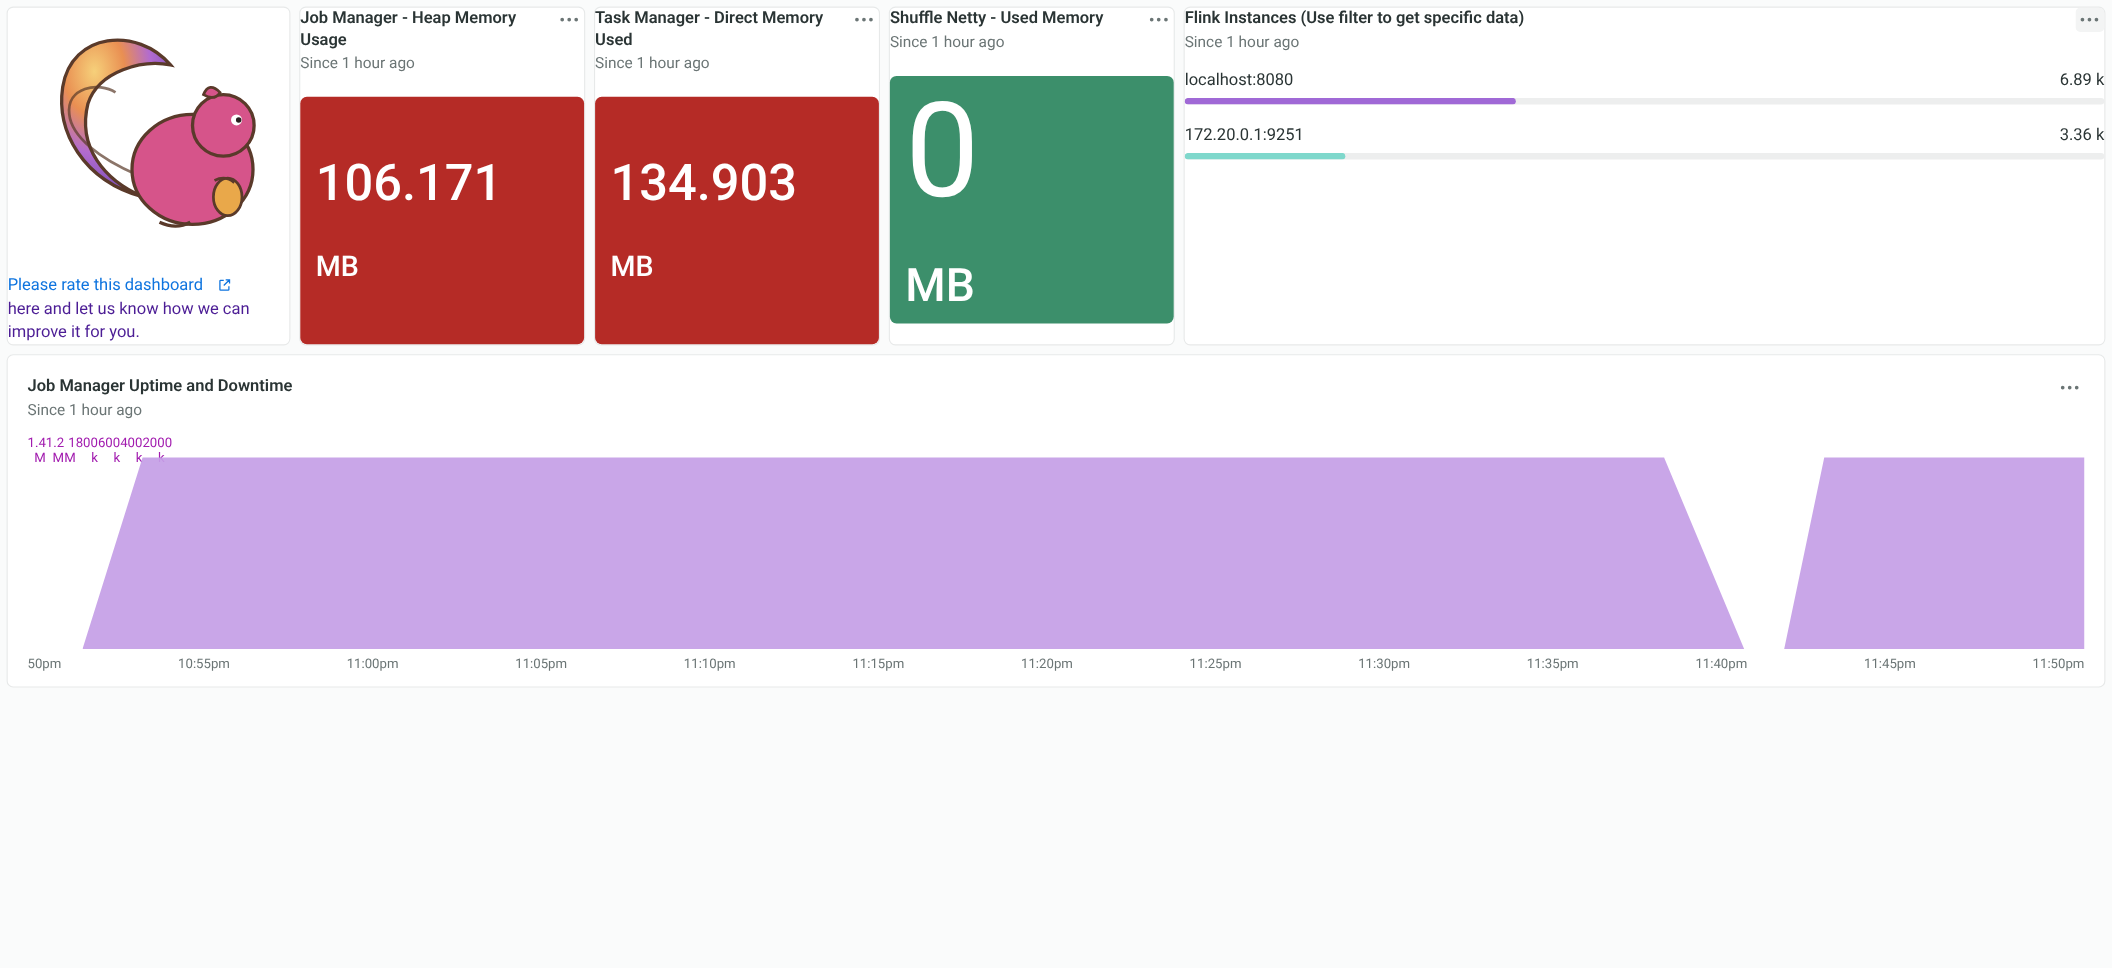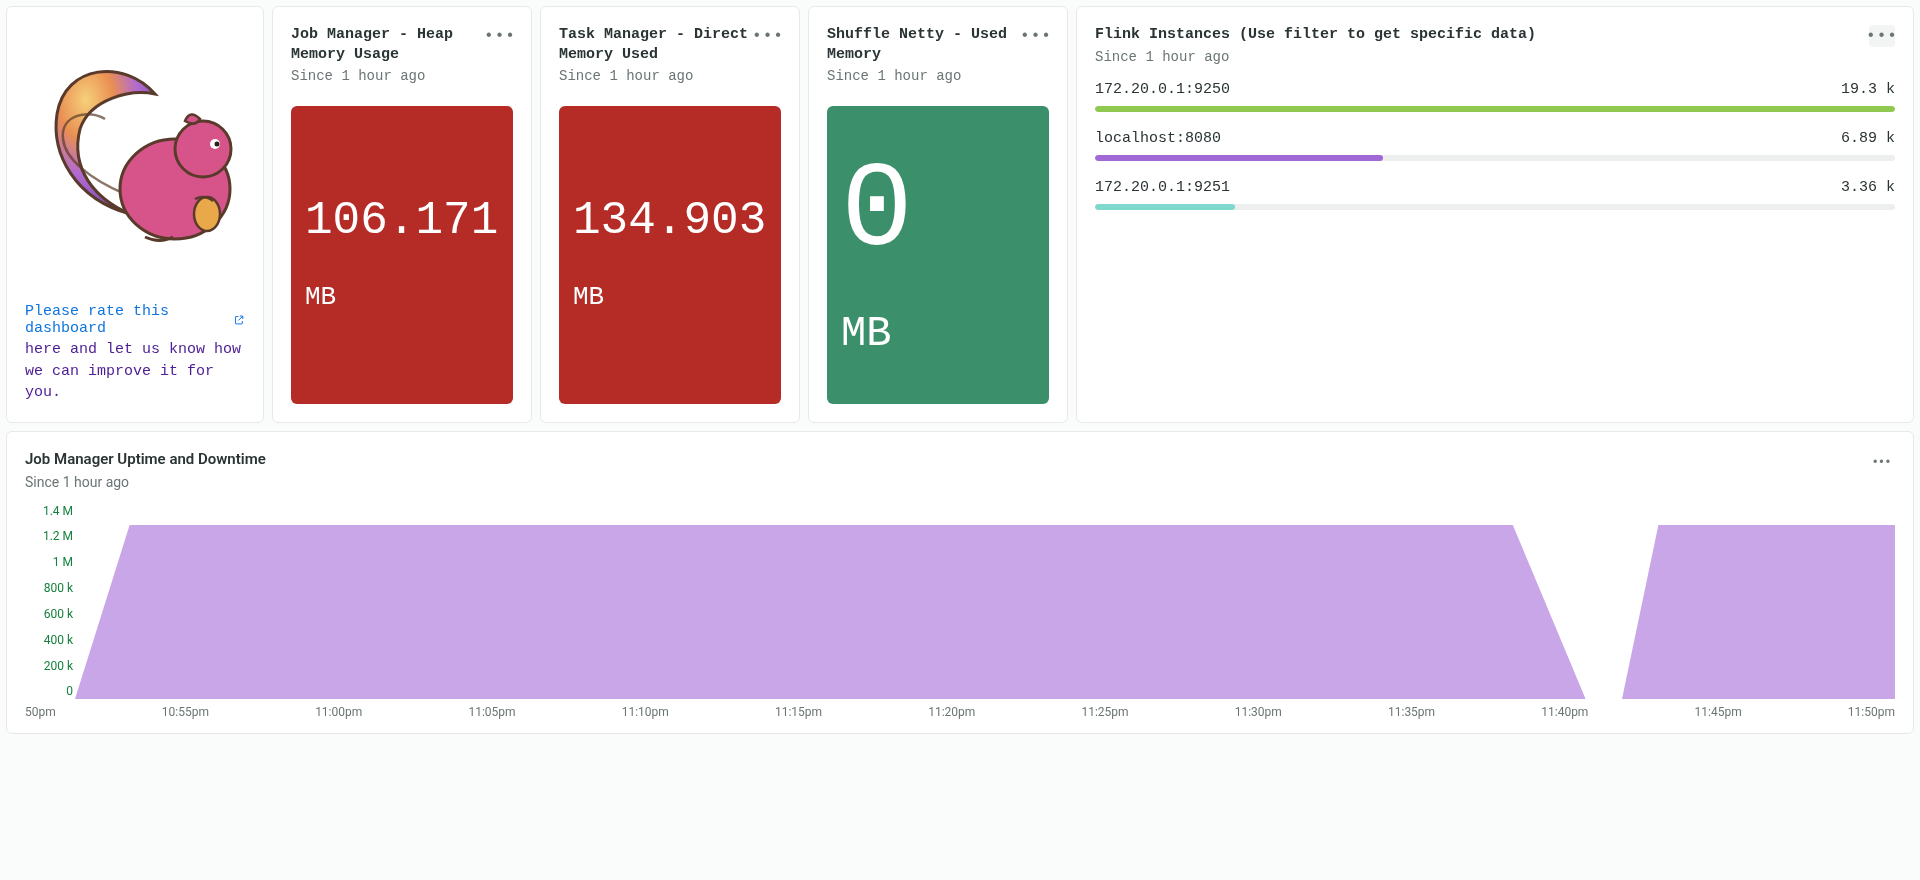--- a/index.html
+++ b/index.html
@@ -1,25 +1,25 @@
 <!DOCTYPE html>
 <html><head>
 <meta charset="utf-8">
 <style>
 * { box-sizing: border-box; margin: 0; padding: 0; }
 body { font-family: -apple-system, BlinkMacSystemFont, "Segoe UI", Roboto, sans-serif; background: #fafbfb; padding: 6px; color: #2a3434; }
 .row1 { display: grid; grid-template-columns: 258px 260px 260px 260px 1fr; gap: 8px; margin-bottom: 8px; }
-.card { background: #fff; border: 1px solid #e7e9e9; border-radius: 6px; padding: 18px; position: relative; font-family: Liberation Mono, monospace; }
+.card { background: #fff; border: 1px solid #e7e9e9; border-radius: 6px; position: relative; }
 .card-head { display:flex; justify-content:space-between; align-items:flex-start; }
 .card-titles { flex:1; padding-right: 6px; }
 .card-title { font-size: 15px; font-weight: 600; color:#2a3434; line-height:1.3; }
 .card-sub { font-size: 14px; color:#6b7575; margin-top: 4px; }
 .more-btn { width:26px; height:22px; border-radius:4px; display:flex; align-items:center; justify-content:center; cursor:pointer; color:#6b7575; font-size:16px; letter-spacing:1px; }
 .more-btn.shaded { background:#f3f4f4; }
-.bigbox { margin-top:22px; border-radius:6px; color:#fff; padding: 0 14px; height: 298px; display:flex; flex-direction:column; justify-content:center;gap:32px; }
+.bigbox { margin-top:22px; border-radius:6px; color:#fff; padding: 0 14px; height: 225px; display:flex; flex-direction:column; justify-content:center;gap:32px; }
 .bigbox.red { background:#b52b26; }
 .bigbox.green { background:#3c8f6b; }
 .bigbox .num { font-size: 46px; font-weight:500; line-height:1; }
 .bigbox.green .num { font-size: 120px; font-weight:400; }
 .bigbox .unit { font-size: 26px; font-weight:500; margin-top: 6px; }
 .bigbox.green .unit { font-size: 42px; }
 .logo-card { display:flex; flex-direction:column; }
 .logo-wrap { flex:1; display:flex; align-items:center; justify-content:center; padding: 6px 0 14px; }
 .rate-link { color:#0e74df; text-decoration:none; font-size:15px; display:inline-flex; align-items:center; gap:12px;}
 .rate-help { font-size:15px; color:#4c1d95; line-height:1.45; margin-top:2px;}
@@ -27,21 +27,21 @@
 .inst-list { margin-top: 16px; display:flex; flex-direction:column; gap: 18px; }
 .inst-item .top { display:flex; justify-content:space-between; font-size:15px; color:#2a3434; margin-bottom:8px;}
 .bar-bg { height:6px; width:100%; background:#edeeee; border-radius:3px; overflow:hidden; }
 .bar-fill { height:100%; border-radius:3px; }
 .chart-card { background:#fff; border:1px solid #e7e9e9; border-radius:6px; padding:18px 18px 14px; }
 .chart-head { display:flex; justify-content:space-between; align-items:flex-start; }
 .chart-area { margin-top:14px; }
 .legend { display:flex; gap:18px; margin-top:14px; font-size:14px; color:#2a3434; }
 .legend-item { display:flex; align-items:center; gap:6px; }
 .dot { width:9px; height:9px; border-radius:50%; }
-.ylabels { position:absolute; left:0; top:0; bottom:0; width:48px; display:flex; flex-direction:column; justify-content:space-between; font-size:12px; color:#15803d; text-align:right; }
+.ylabels { position:absolute; left:0; top:0; bottom:0; width:48px; display:flex; flex-direction:row; justify-content:space-between; font-size:12px; color:#a21caf; text-align:right; }
 .plot-wrap { position:relative; height:195px; }
 .plot { position:absolute; left:50px; right:0; top:0; bottom:0; }
 .xlabels { display:flex; justify-content:space-between; font-size:12px; color:#6b7575; margin-top:6px; padding-left:0px; }
 svg path.area { fill:#c49ee6; opacity:0.92; }
 </style>
 </head>
 <body>
 
 <div class="row1">
 
@@ -133,29 +133,20 @@
         <div class="card-title">Flink Instances (Use filter to get specific data)</div>
         <div class="card-sub">Since 1 hour ago</div>
       </div>
       <div class="more-btn shaded">
         <span>•••</span>
       </div>
     </div>
     <div class="inst-list" id="inst-list">
         <div class="inst-item">
           <div class="top">
-            <span>172.20.0.1:9250</span>
-            <span>19.3 k</span>
-          </div>
-          <div class="bar-bg">
-            <div class="bar-fill" style="width:100%;background:#8fc951"></div>
-          </div>
-        </div>
-        <div class="inst-item">
-          <div class="top">
             <span>localhost:8080</span>
             <span>6.89 k</span>
           </div>
           <div class="bar-bg">
             <div class="bar-fill" style="width:36%;background:#a069d6"></div>
           </div>
         </div>
         <div class="inst-item">
           <div class="top">
             <span>172.20.0.1:9251</span>

